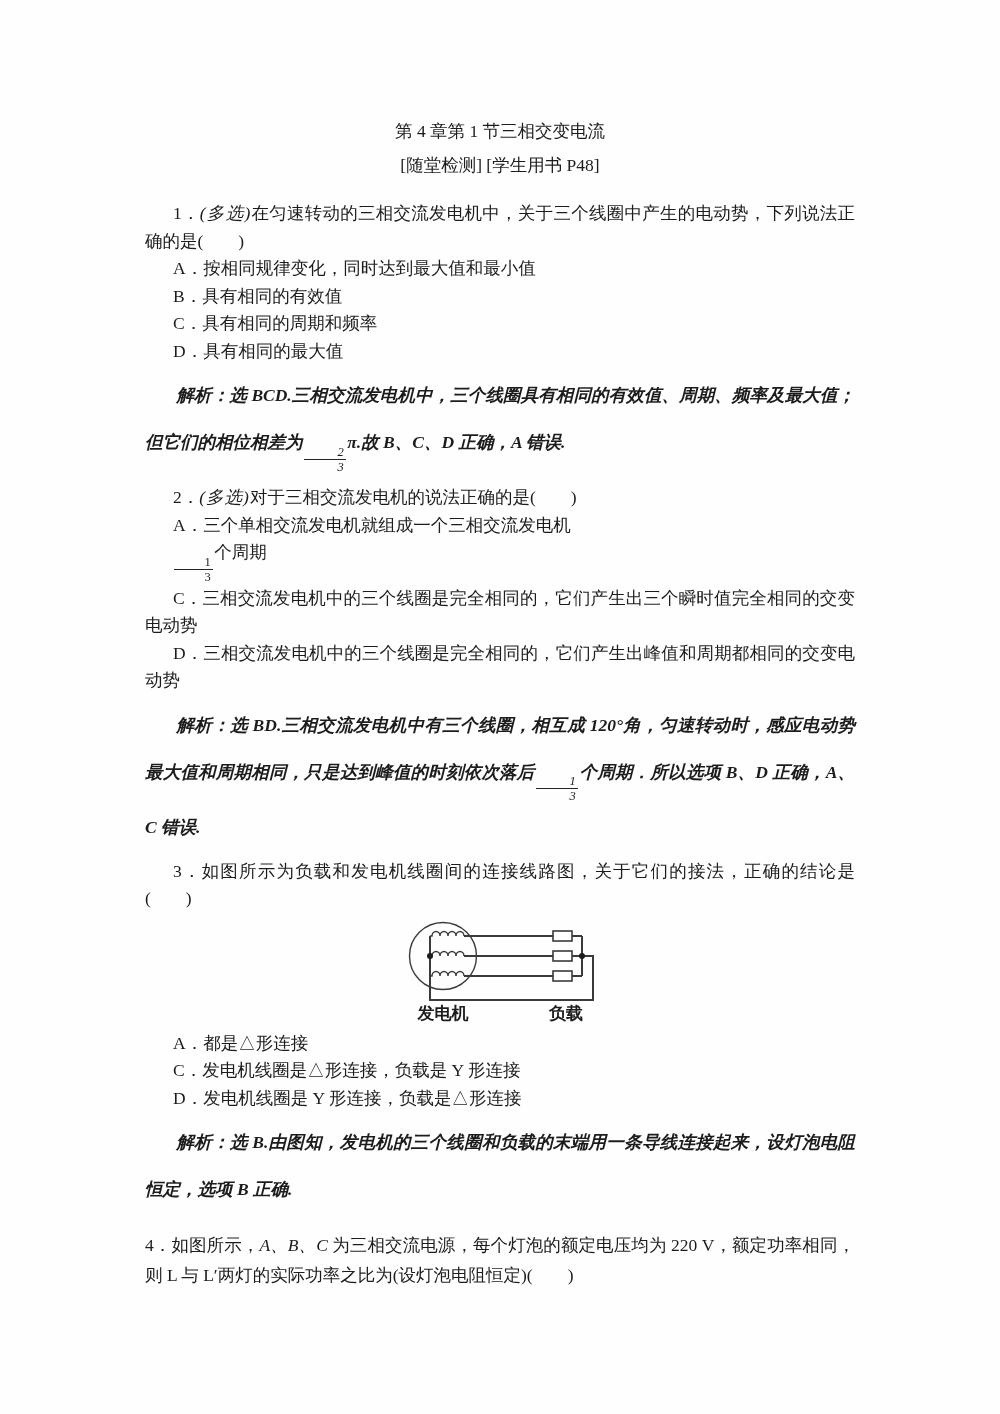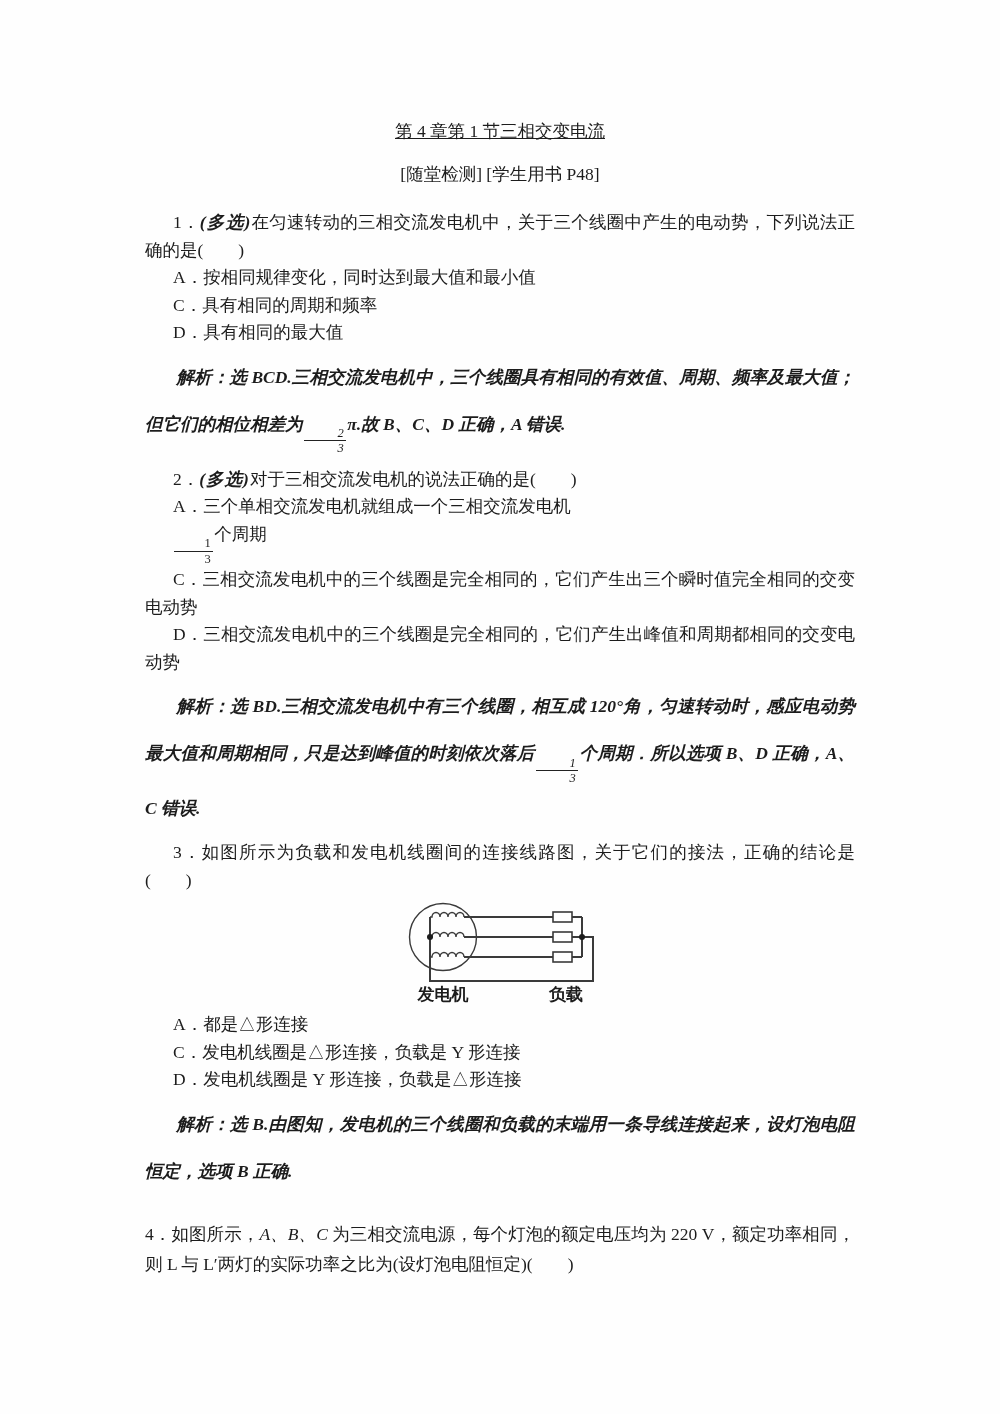--- a/index.html
+++ b/index.html
@@ -9,57 +9,58 @@
     margin:0 auto;
     background:#fefefe;
     box-sizing:border-box;
     padding:118px 145px 40px 145px;
     font-family:"Liberation Serif", serif;
     color:#1c1c1c;
     overflow:hidden;
   }
   p { margin:0; font-size:17.5px; line-height:27.5px; text-align:justify; }
   .center { text-align:center; }
-  .title { margin:0 0 15px 0;text-decoration:underline; }
+  .title { margin:0 0 6px 0; }
   .subtitle { font-weight:normal; margin:0 0 21px 0; }
   .indent { text-indent:1.6em; }
-  .tag { font-weight:bold; font-style:italic; letter-spacing:1px; }
+  .tag { font-weight:normal; font-style:italic; letter-spacing:1px; }
   .analysis {
     font-weight:bold;
     line-height:47px;
     margin:7px 0 7px 0;
     text-indent:1.8em;
     font-style:italic;
   }
   .frac {
     display:inline-flex; flex-direction:column; align-items:center;
     vertical-align:-0.6em; line-height:1.15; font-size:12.5px;
     margin:0 1px; font-weight:normal;
   }
   .frac .fnum { border-bottom:1px solid #222; padding:0 2.5px; }
   .frac .fden { padding:0 2.5px; }
   .figure-wrap { width:240px; margin:3px auto 2px auto; }
   svg .wire { stroke:#3a3a3a; stroke-width:2; fill:none; }
   svg .thin { stroke:#3a3a3a; stroke-width:1.4; fill:none; }
   svg .box  { stroke:#3a3a3a; stroke-width:1.6; fill:#ffffff; }
   svg .dot  { fill:#1c1c1c; }
   svg text  { font-family:"Liberation Serif", serif; font-weight:bold; font-size:17px; fill:#1c1c1c; }
-  .q4 { margin-top:24px; line-height:30px; }
+  .q4 { margin-top:17px; line-height:30px; }
   .spacer-q2 { margin-top:10px; }
 </style>
 </head>
 <body>
 
 <div class="page">
 
   <p class="title center">第 4 章第 1 节三相交变电流</p>
   <p class="subtitle center">[随堂检测] [学生用书 P48]</p>
 
   <p class="indent"><span>1．</span><span class="tag">(多选)</span><span>在匀速转动的三相交流发电机中，关于三个线圈中产生的电动势，下列说法正确的是(　　)</span></p>
   <p class="indent">A．按相同规律变化，同时达到最大值和最小值</p>
+  <p class="indent">B．具有相同的有效值</p>
   <p class="indent">C．具有相同的周期和频率</p>
   <p class="indent">D．具有相同的最大值</p>
   <p class="analysis"><span>解析：选 BCD.三相交流发电机中，三个线圈具有相同的有效值、周期、频率及最大值；但它们的相位相差为</span><span class="frac">
         <span class="fnum">2</span>
         <span class="fden">3</span>
       </span><span>π.故 B、C、D 正确，A 错误.</span></p>
 
   <p class="indent spacer-q2"><span>2．</span><span class="tag">(多选)</span><span>对于三相交流发电机的说法正确的是(　　)</span></p>
   <p class="indent">A．三个单相交流发电机就组成一个三相交流发电机</p>
   <p class="indent"><span class="frac">

